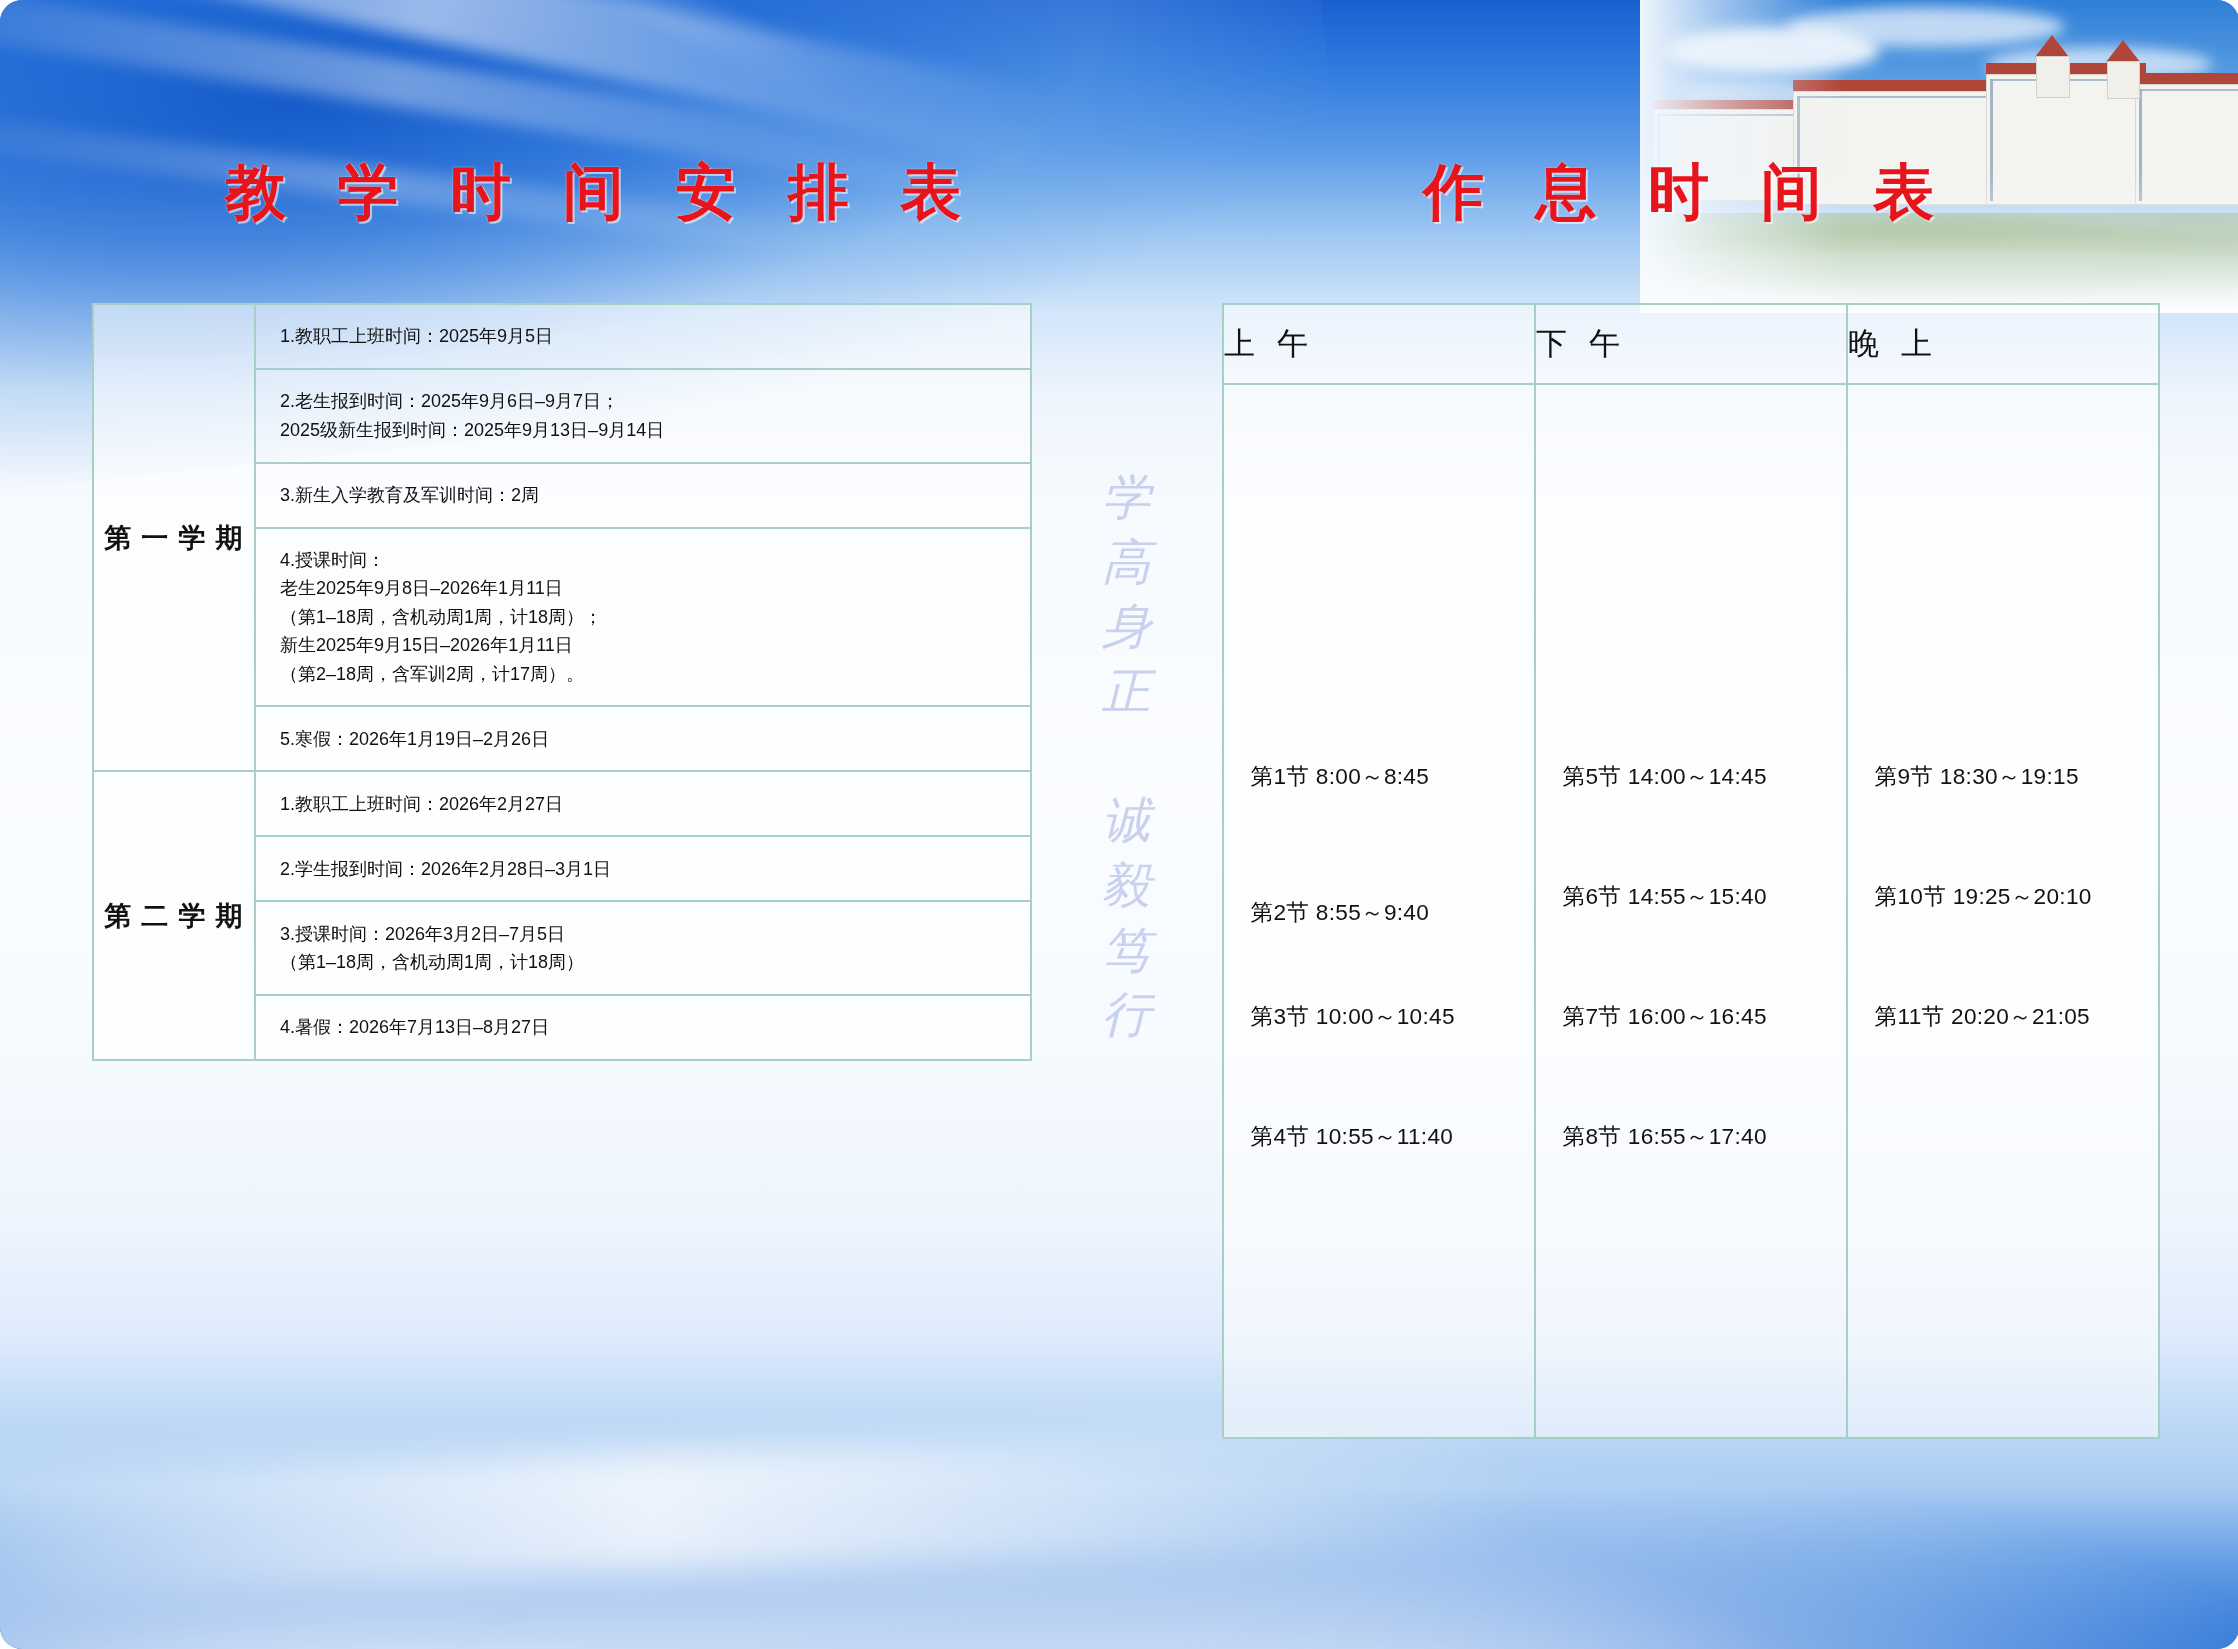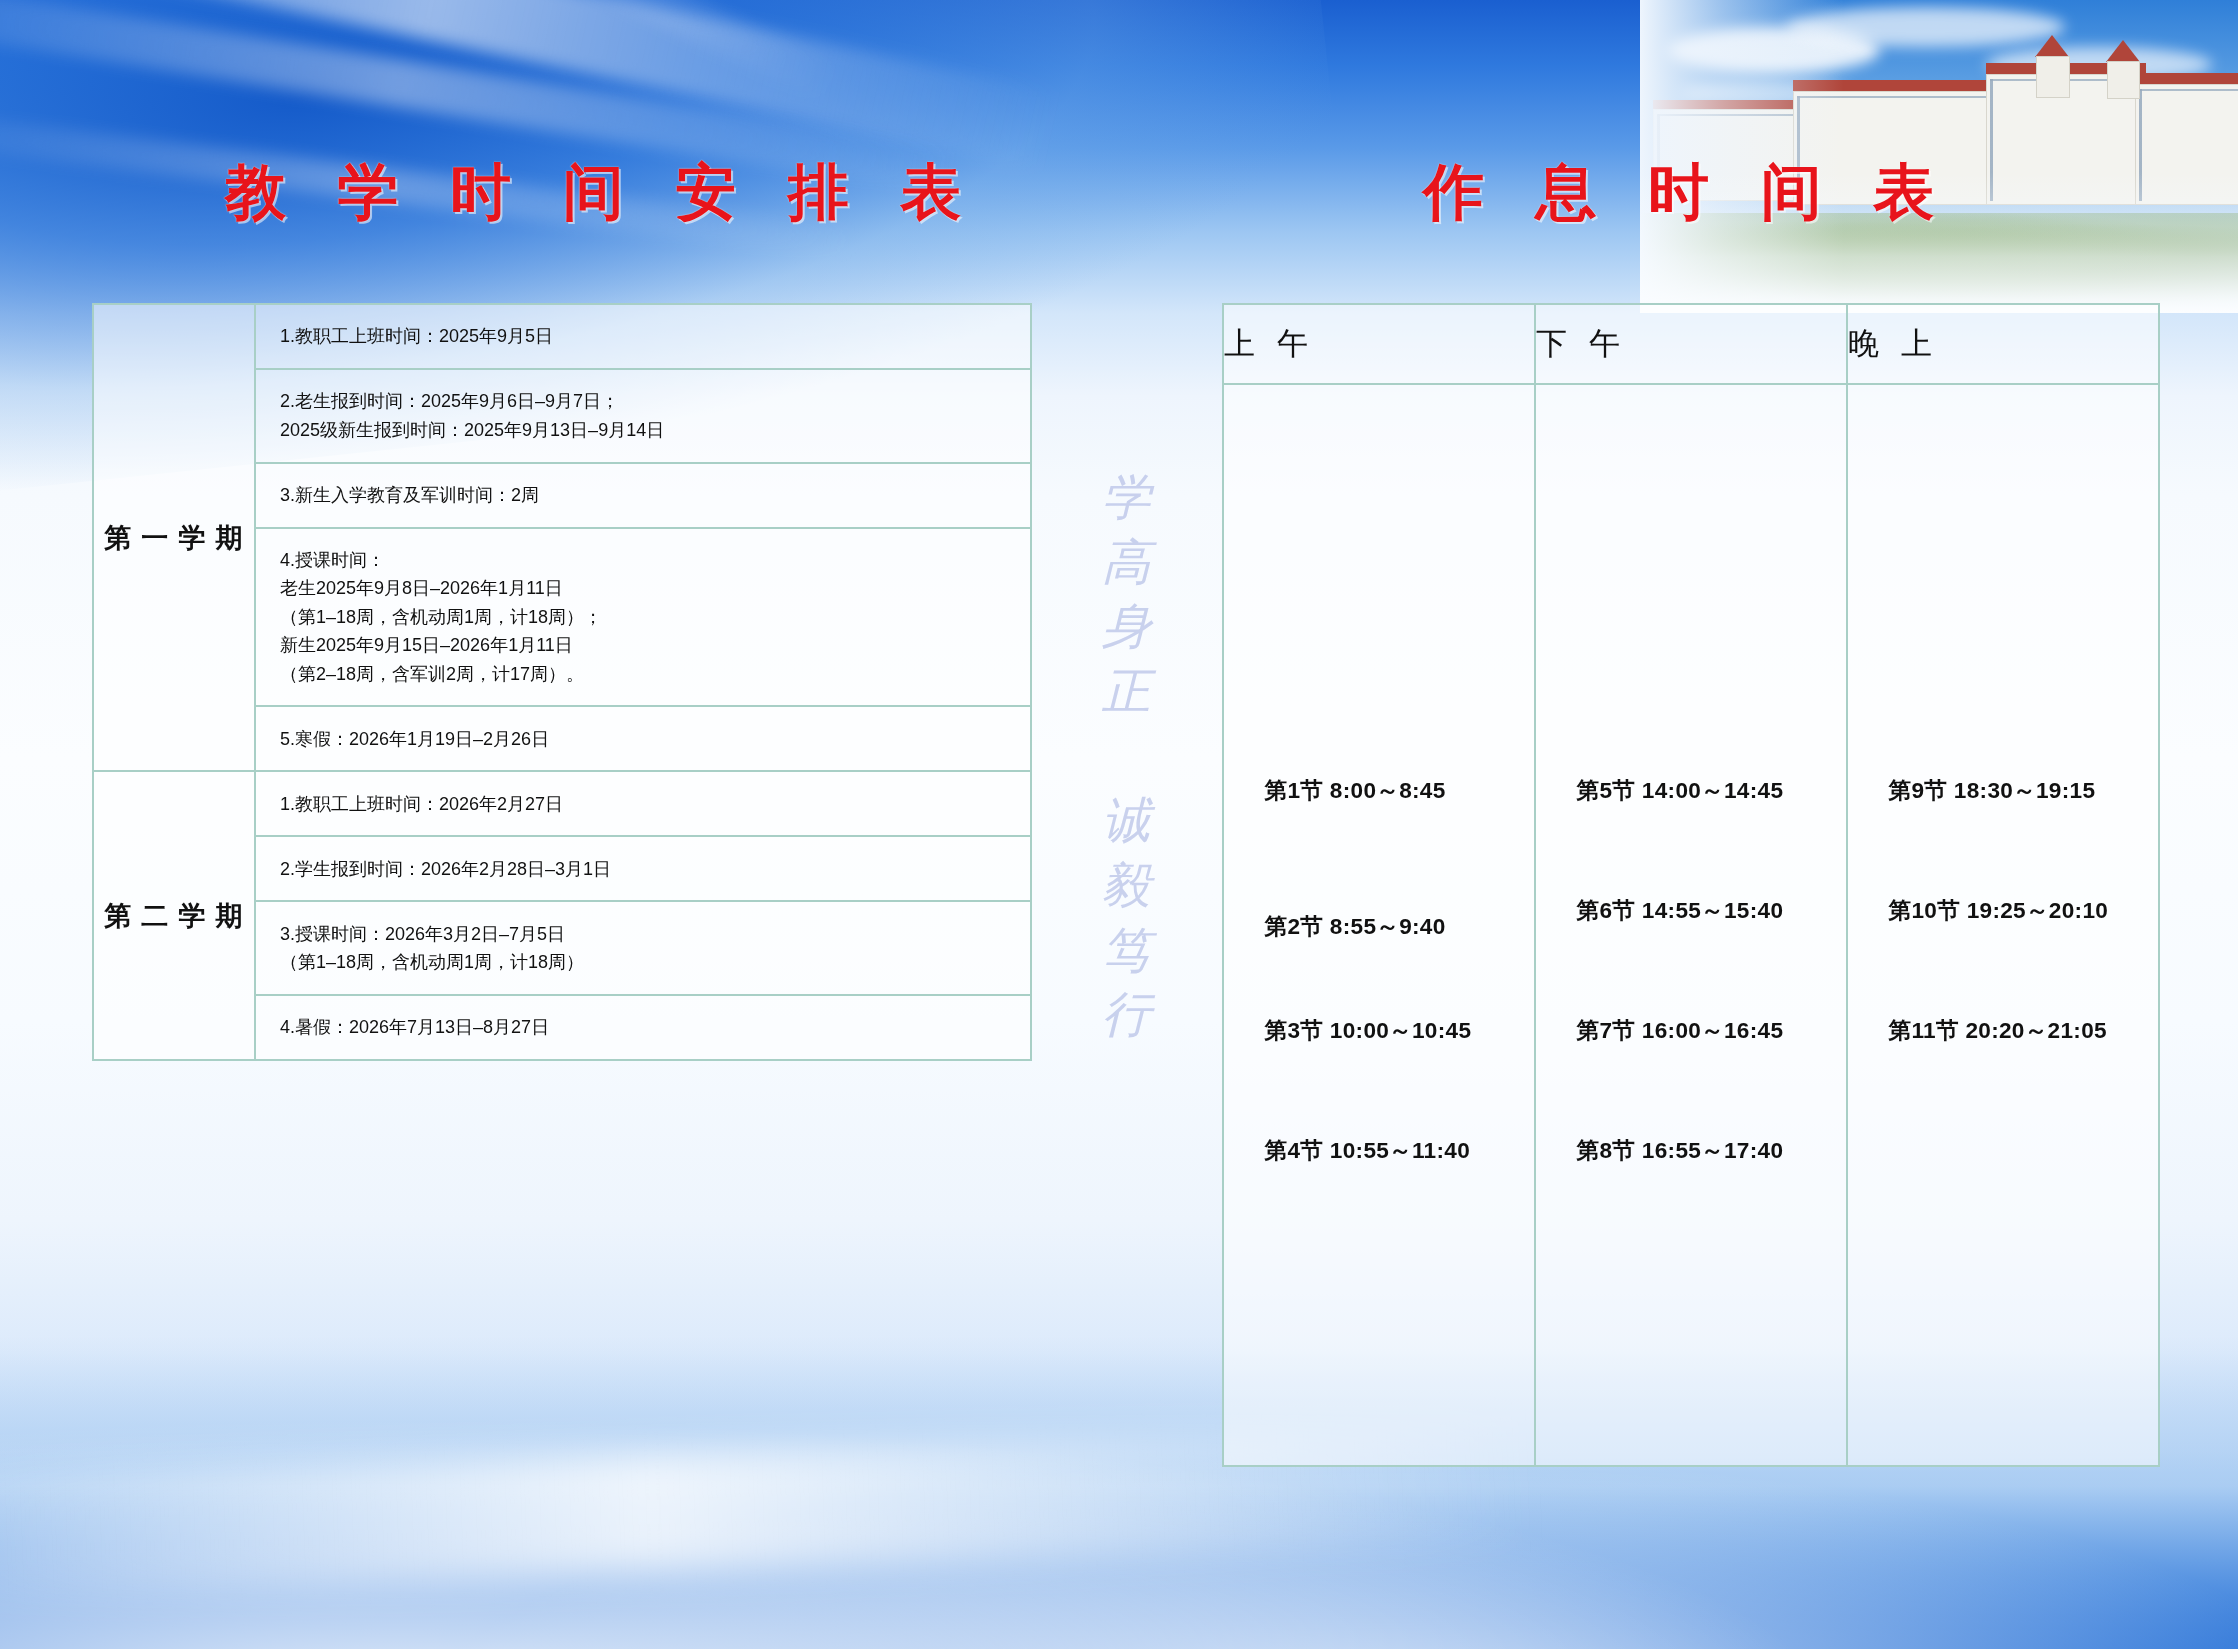--- a/index.html
+++ b/index.html
@@ -9,20 +9,21 @@
   }
   body {
     font-family: "Liberation Sans", "DejaVu Sans", sans-serif;
   }
   .poster {
     position: relative;
     width: 2239px;
     height: 1649px;
     overflow: hidden;
     background: #eef4fb;
+    border-radius: 22px;
   }
   
   .bg-base {
     position: absolute;
     inset: 0;
     background:
       linear-gradient(180deg,
         #1a5fd0 0%,
         #2f79de 4%,
         #5a9ae8 9%,
@@ -204,23 +205,22 @@
   }
   #table-right th {
     height: 78px;
     text-align: left;
     vertical-align: middle;
     font-size: 31px;
     letter-spacing: 6.7px;
   }
   #table-right td.slot-col {
     vertical-align: top;
-    padding: 18px;
+    padding: 4px;
     height: 1044px;
-    font-weight: bold;
   }
   .slot-list {
     position: relative;
     height: 100%;
     padding: 0 0 0 22.6px;
   }
   .slot-line {
     position: absolute;
     left: 22.6px;
     font-size: 22.6px;

